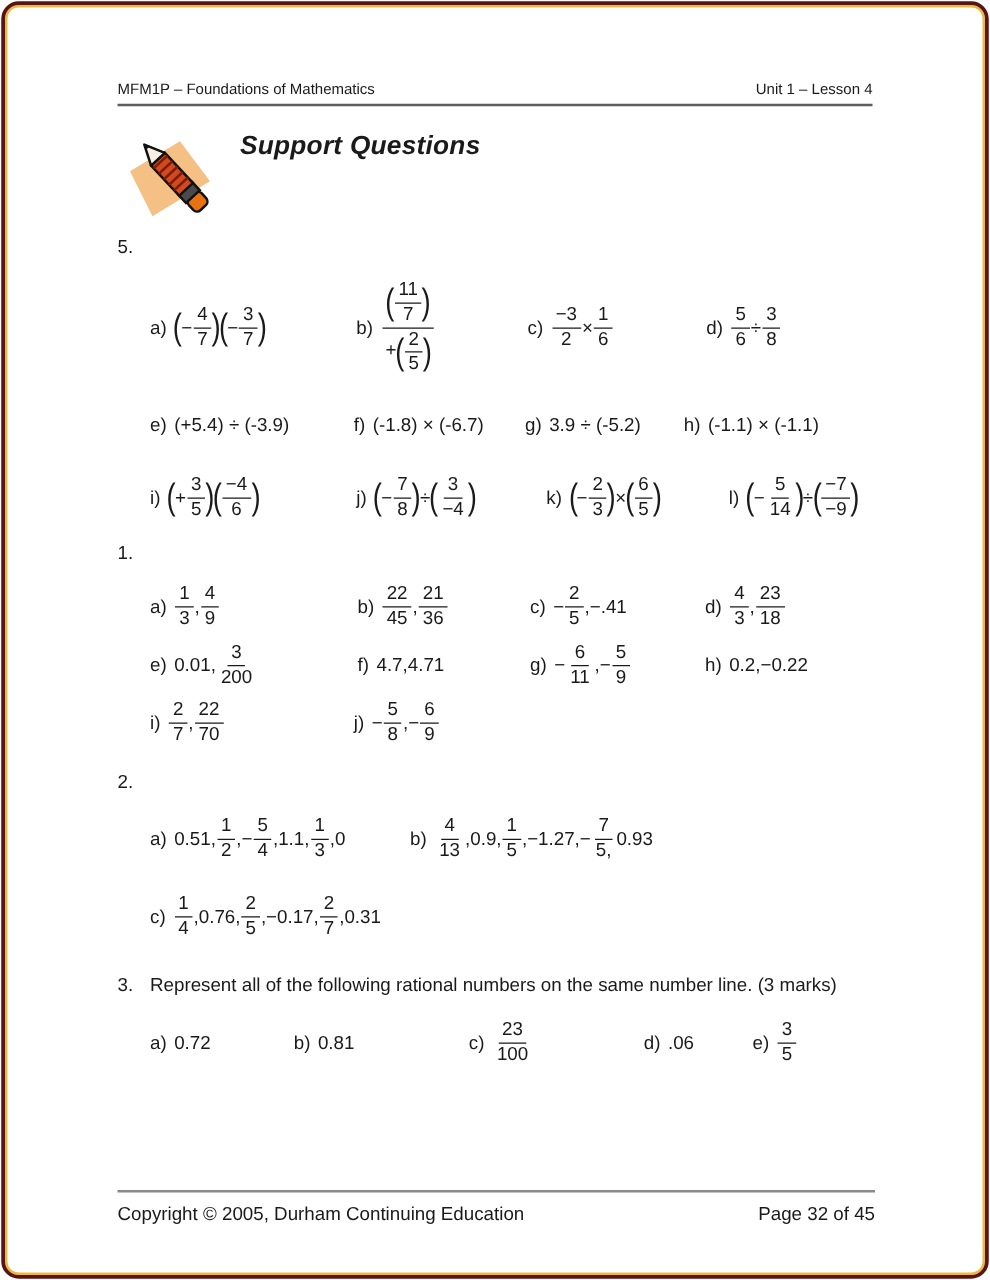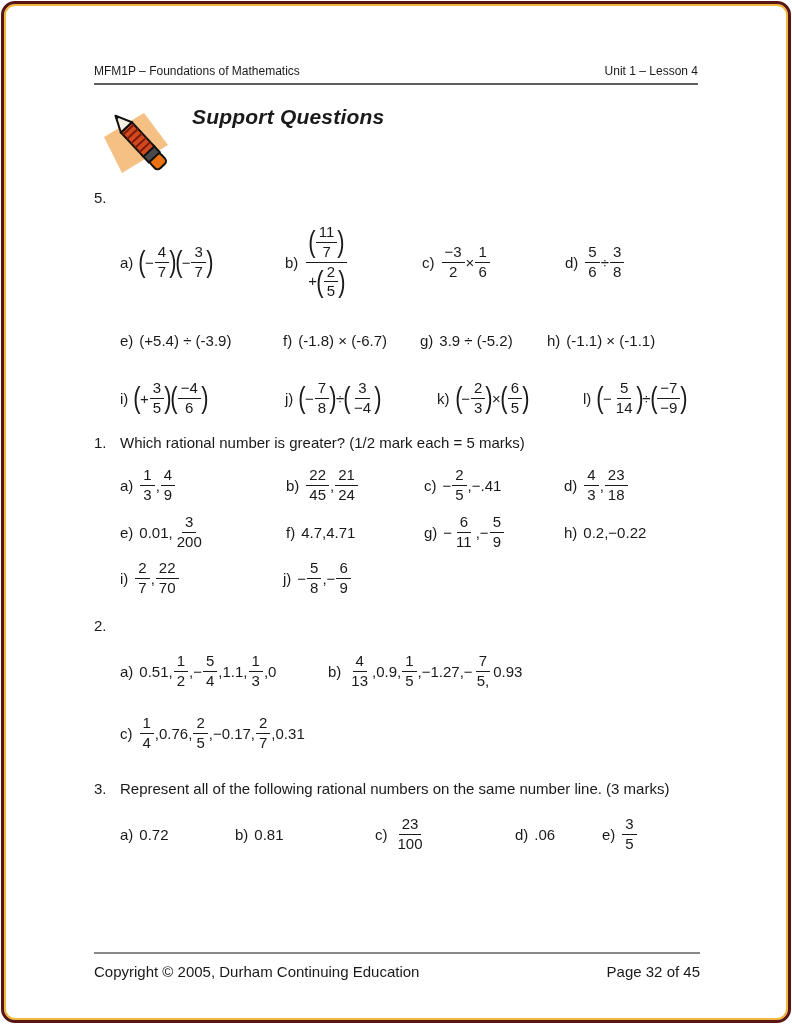--- a/index.html
+++ b/index.html
@@ -368,21 +368,20 @@
               </span>
             </span>
             <span class="paren">)</span>
           </span>
         </div>
     </div>
 
 
     <div class="q-prompt">
       <span class="qn">1.</span>
-      <span>Which rational number is greater? (1/2 mark each = 5 marks)</span>
     </div>
 
     <div class="row h48 mt10">
       <div class="item w166">
           <span class="lbl">a)</span>
           <span class="mx has-frac">
             <span class="frac">
               <span class="num">
                 <span class="t">1</span>
               </span>
@@ -411,21 +410,21 @@
               <span class="den">
                 <span class="t">45</span>
               </span>
             </span>
             <span class="t">,</span>
             <span class="frac">
               <span class="num">
                 <span class="t">21</span>
               </span>
               <span class="den">
-                <span class="t">24</span>
+                <span class="t">36</span>
               </span>
             </span>
           </span>
         </div>
       <div class="item w140">
           <span class="lbl">c)</span>
           <span class="mx has-frac">
             <span class="t">−</span>
             <span class="frac">
               <span class="num">

